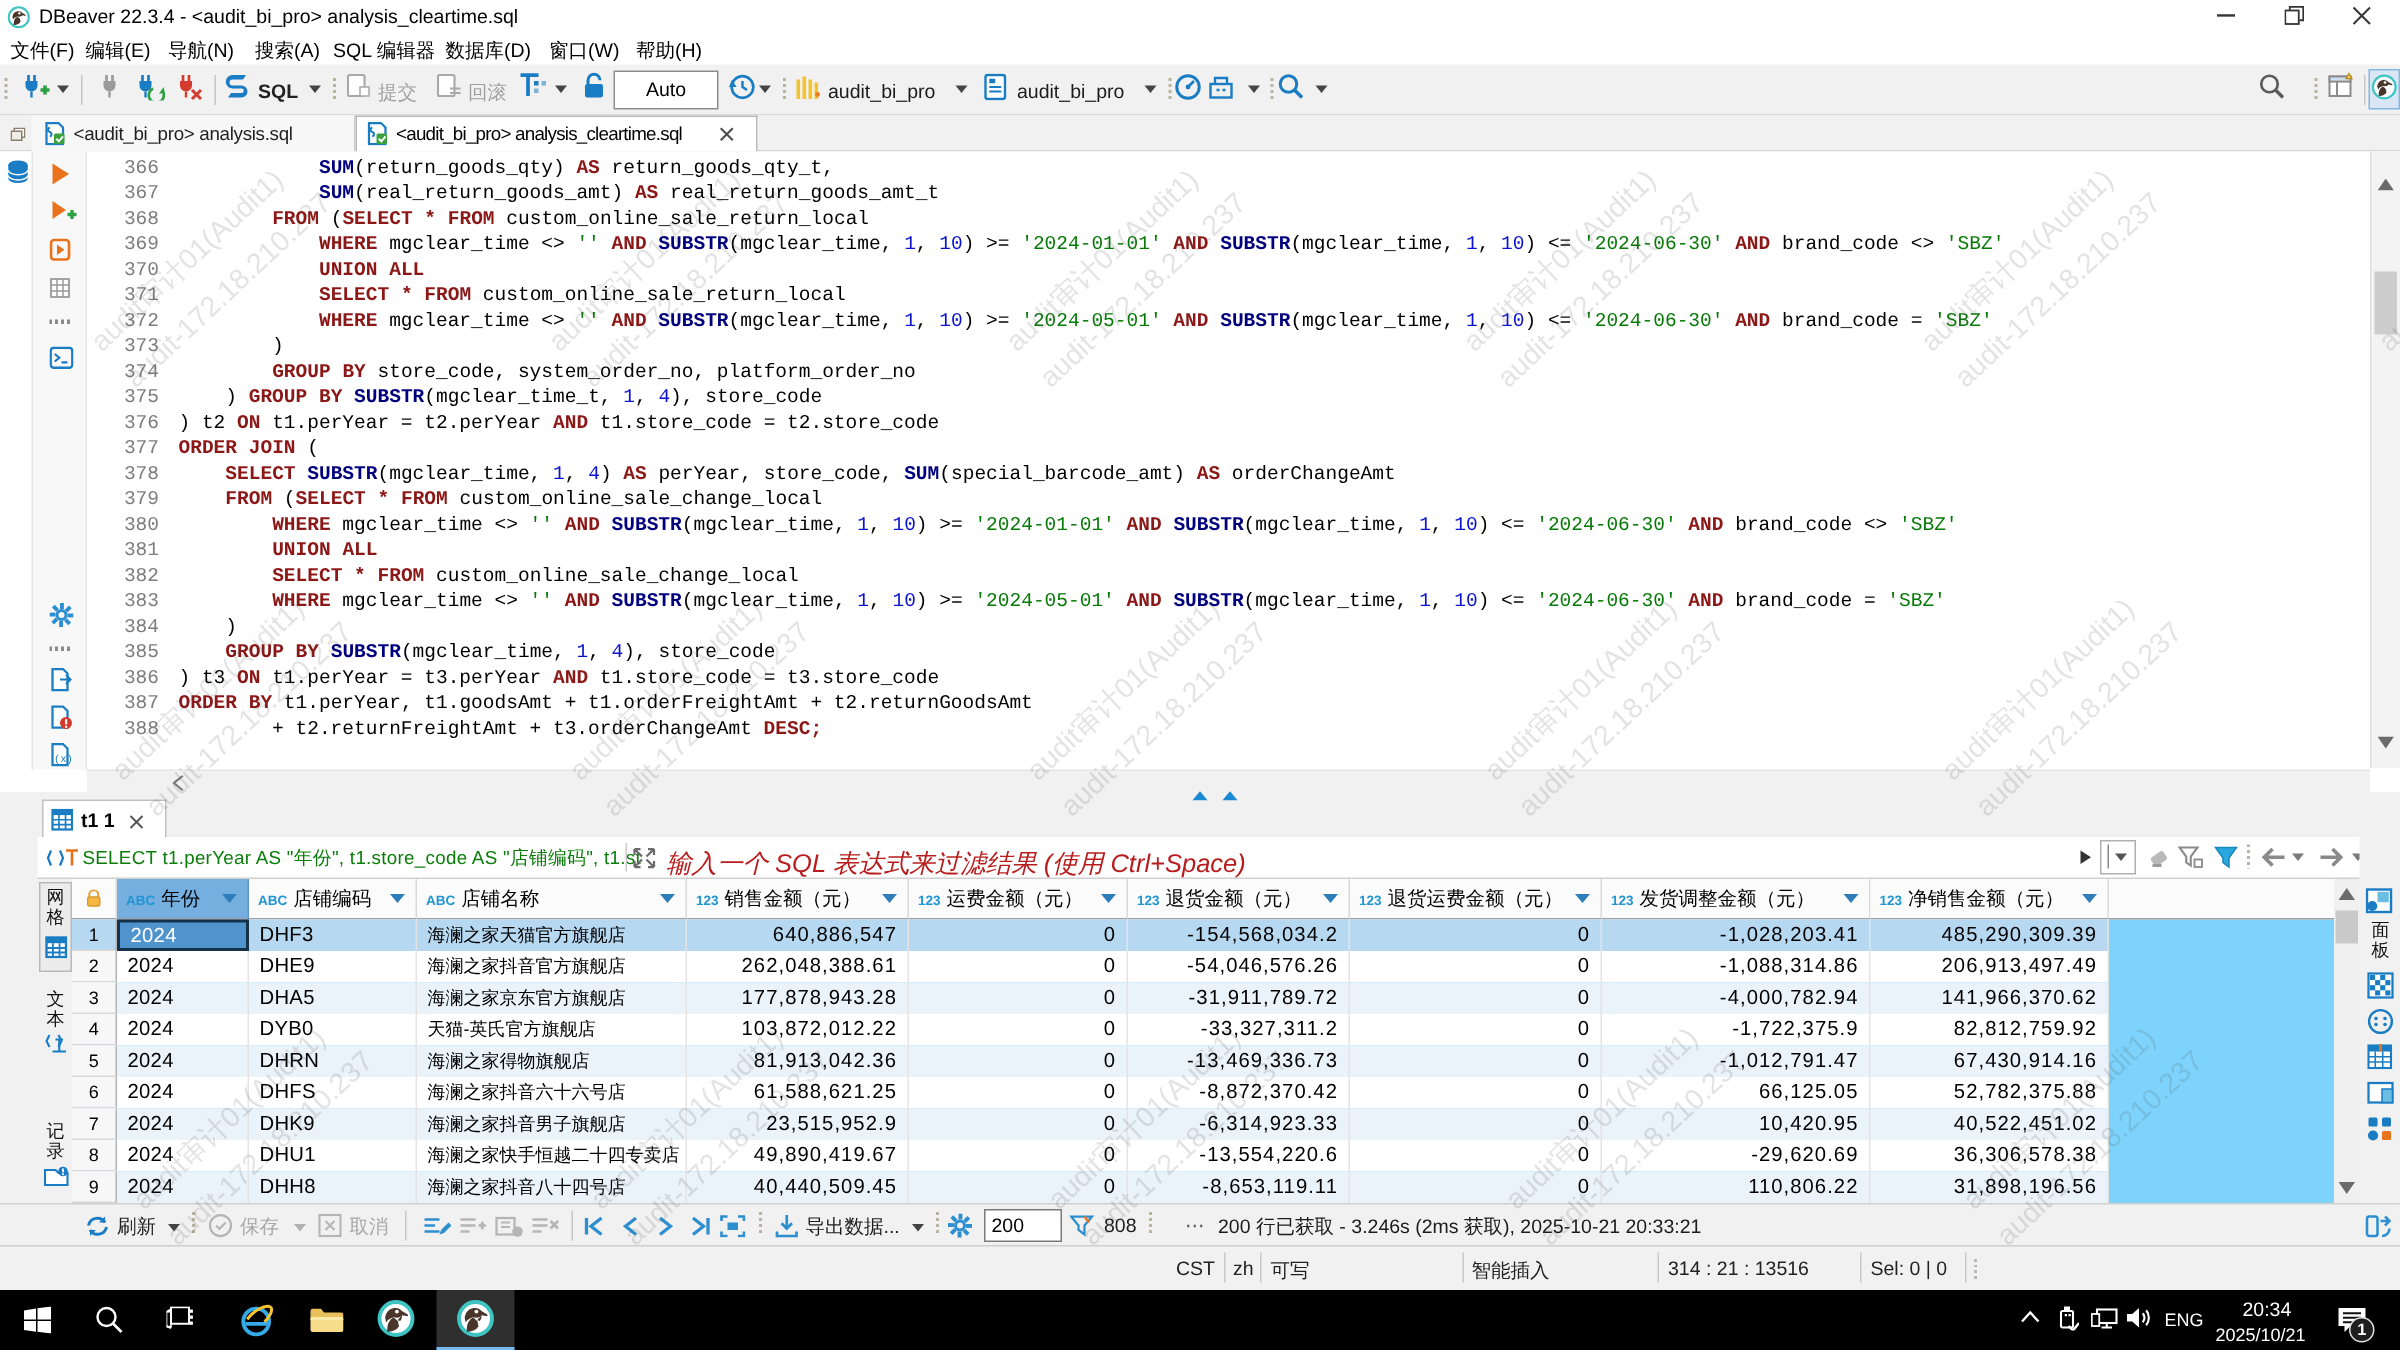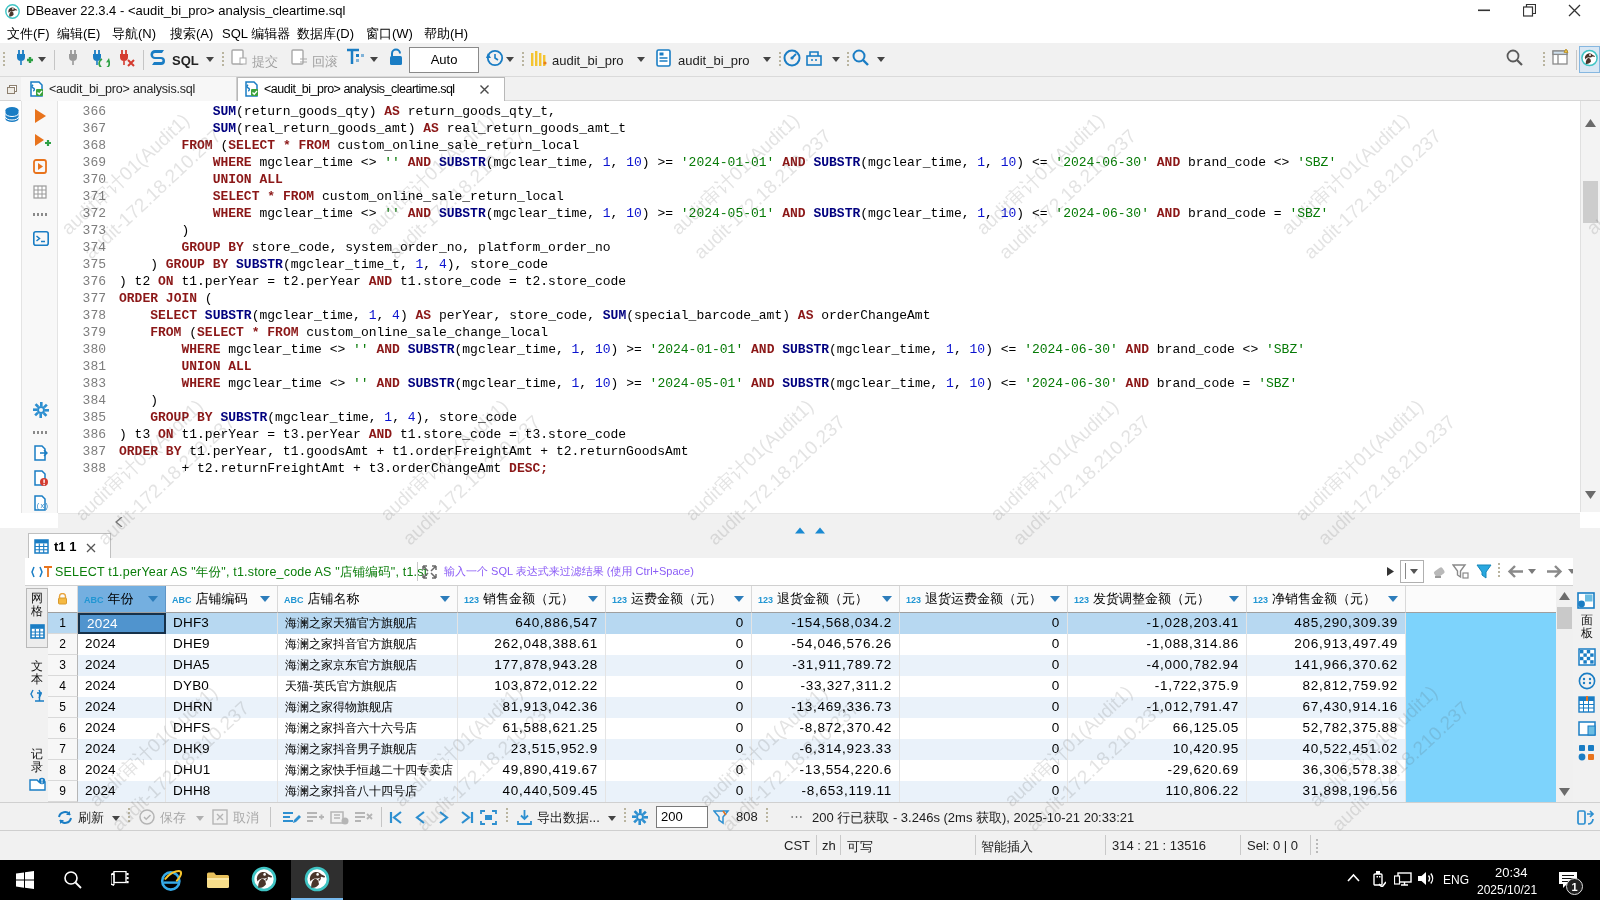--- a/index.html
+++ b/index.html
@@ -303,20 +303,21 @@
       <div class="cl"><span class="ln">372</span><span class="cd">            <b>WHERE</b> mgclear_time &lt;&gt; <i>''</i> <b>AND</b> <u>SUBSTR</u>(mgclear_time, <em>1</em>, <em>10</em>) &gt;= <i>'2024-05-01'</i> <b>AND</b> <u>SUBSTR</u>(mgclear_time, <em>1</em>, <em>10</em>) &lt;= <i>'2024-06-30'</i> <b>AND</b> brand_code = <i>'SBZ'</i></span></div>
       <div class="cl"><span class="ln">373</span><span class="cd">        )</span></div>
       <div class="cl"><span class="ln">374</span><span class="cd">        <b>GROUP</b> <b>BY</b> store_code, system_order_no, platform_order_no</span></div>
       <div class="cl"><span class="ln">375</span><span class="cd">    ) <b>GROUP</b> <b>BY</b> <u>SUBSTR</u>(mgclear_time_t, <em>1</em>, <em>4</em>), store_code</span></div>
       <div class="cl"><span class="ln">376</span><span class="cd">) t2 <b>ON</b> t1.perYear = t2.perYear <b>AND</b> t1.store_code = t2.store_code</span></div>
       <div class="cl"><span class="ln">377</span><span class="cd"><b>ORDER</b> <b>JOIN</b> (</span></div>
       <div class="cl"><span class="ln">378</span><span class="cd">    <b>SELECT</b> <u>SUBSTR</u>(mgclear_time, <em>1</em>, <em>4</em>) <b>AS</b> perYear, store_code, <u>SUM</u>(special_barcode_amt) <b>AS</b> orderChangeAmt</span></div>
       <div class="cl"><span class="ln">379</span><span class="cd">    <b>FROM</b> (<b>SELECT</b> <b>*</b> <b>FROM</b> custom_online_sale_change_local</span></div>
       <div class="cl"><span class="ln">380</span><span class="cd">        <b>WHERE</b> mgclear_time &lt;&gt; <i>''</i> <b>AND</b> <u>SUBSTR</u>(mgclear_time, <em>1</em>, <em>10</em>) &gt;= <i>'2024-01-01'</i> <b>AND</b> <u>SUBSTR</u>(mgclear_time, <em>1</em>, <em>10</em>) &lt;= <i>'2024-06-30'</i> <b>AND</b> brand_code &lt;&gt; <i>'SBZ'</i></span></div>
       <div class="cl"><span class="ln">381</span><span class="cd">        <b>UNION</b> <b>ALL</b></span></div>
+      <div class="cl"><span class="ln">382</span><span class="cd">        <b>SELECT</b> <b>*</b> <b>FROM</b> custom_online_sale_change_local</span></div>
       <div class="cl"><span class="ln">383</span><span class="cd">        <b>WHERE</b> mgclear_time &lt;&gt; <i>''</i> <b>AND</b> <u>SUBSTR</u>(mgclear_time, <em>1</em>, <em>10</em>) &gt;= <i>'2024-05-01'</i> <b>AND</b> <u>SUBSTR</u>(mgclear_time, <em>1</em>, <em>10</em>) &lt;= <i>'2024-06-30'</i> <b>AND</b> brand_code = <i>'SBZ'</i></span></div>
       <div class="cl"><span class="ln">384</span><span class="cd">    )</span></div>
       <div class="cl"><span class="ln">385</span><span class="cd">    <b>GROUP</b> <b>BY</b> <u>SUBSTR</u>(mgclear_time, <em>1</em>, <em>4</em>), store_code</span></div>
       <div class="cl"><span class="ln">386</span><span class="cd">) t3 <b>ON</b> t1.perYear = t3.perYear <b>AND</b> t1.store_code = t3.store_code</span></div>
       <div class="cl"><span class="ln">387</span><span class="cd"><b>ORDER</b> <b>BY</b> t1.perYear, t1.goodsAmt + t1.orderFreightAmt + t2.returnGoodsAmt</span></div>
       <div class="cl"><span class="ln">388</span><span class="cd">        + t2.returnFreightAmt + t3.orderChangeAmt <b>DESC</b><b>;</b></span></div>
     </div>
     <div id="vscroll">
       <svg style="position:absolute;left:4px;top:18px" width="11" height="8" viewBox="0 0 11 8">
         <path d="M5.5 0 L11 8 H0Z" fill="#6b6b6b"></path>
@@ -348,21 +349,21 @@
       <svg style="position:absolute;left:6px;top:6px" width="22" height="16" viewBox="0 0 22 16">
         <path d="M3 3 L1 8 L3 13 M9 3 L11 8 L9 13" stroke="#1a7dc4" stroke-width="1.5" fill="none"></path>
         <path d="M13 3 h8 M17 3 v10" stroke="#e8731c" stroke-width="1.8"></path>
       </svg>
       <span style="position:absolute;left:30px;top:6px;color:#0a7d0a;font-size:12.5px;letter-spacing:0.2px">SELECT t1.perYear AS "年份", t1.store_code AS "店铺编码", t1.st</span>
       <div style="position:absolute;left:392px;top:4px;width:1px;height:19px;background:#c9c9c9"></div>
       <svg style="position:absolute;left:396px;top:6px" width="17" height="16" viewBox="0 0 17 16">
         <path d="M10 7 L15 2 M15 2 h-4 M15 2 v4 M7 9 L2 14 M2 14 h4 M2 14 v-4" stroke="#6b6b6b" stroke-width="1.5" fill="none"></path>
         <path d="M2 2 L7 7 M2 2 h4 M2 2 v4 M15 14 L10 9 M15 14 h-4 M15 14 v-4" stroke="#6b6b6b" stroke-width="1.5" fill="none"></path>
       </svg>
-      <span style="position:absolute;left:419px;top:6px;color:#8b5cf6;font-size:11px;">输入一个 SQL 表达式来过滤结果 (使用 Ctrl+Space)</span>
+      <span style="position:absolute;left:419px;top:6px;color:#b91c1c;font-size:17px;font-style:italic">输入一个 SQL 表达式来过滤结果 (使用 Ctrl+Space)</span>
       <svg style="position:absolute;left:1361px;top:8px" width="9" height="11" viewBox="0 0 9 11">
         <path d="M1 1 L8 5.5 L1 10Z" fill="#333"></path>
       </svg>
       <div style="position:absolute;left:1375px;top:2px;width:24px;height:23px;background:#fff;border:1px solid #b0b0b0"></div>
       <div style="position:absolute;left:1380px;top:5px;width:1px;height:16px;background:#888"></div>
       <span class="arr" style="left:1385px;top:11px;border-top-color:#555"></span>
       <svg style="position:absolute;left:1407px;top:6px" width="17" height="16" viewBox="0 0 17 16">
         <rect x="2" y="5" width="10" height="7" rx="2" transform="rotate(-35 7 8)" fill="#b9b9b9"></rect>
         <path d="M3 13 l6 0" stroke="#9a9a9a" stroke-width="2"></path>
       </svg>

